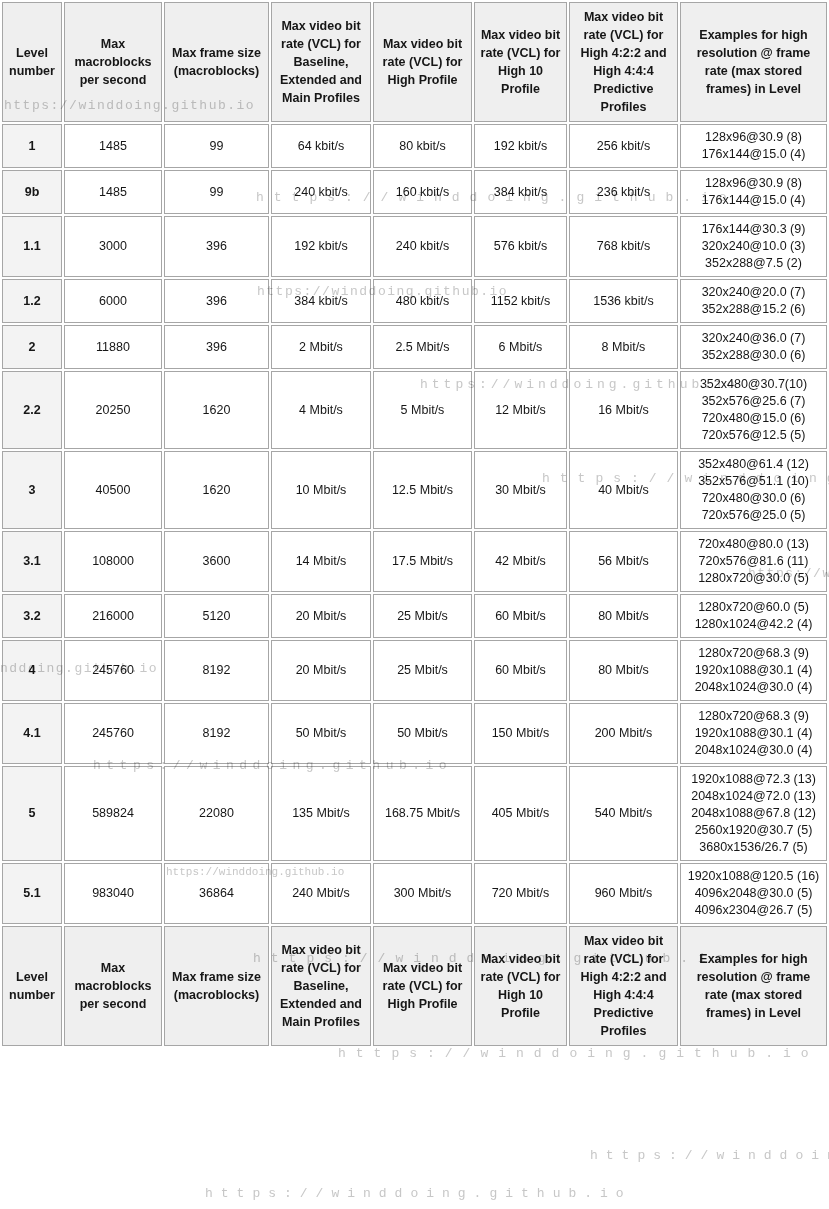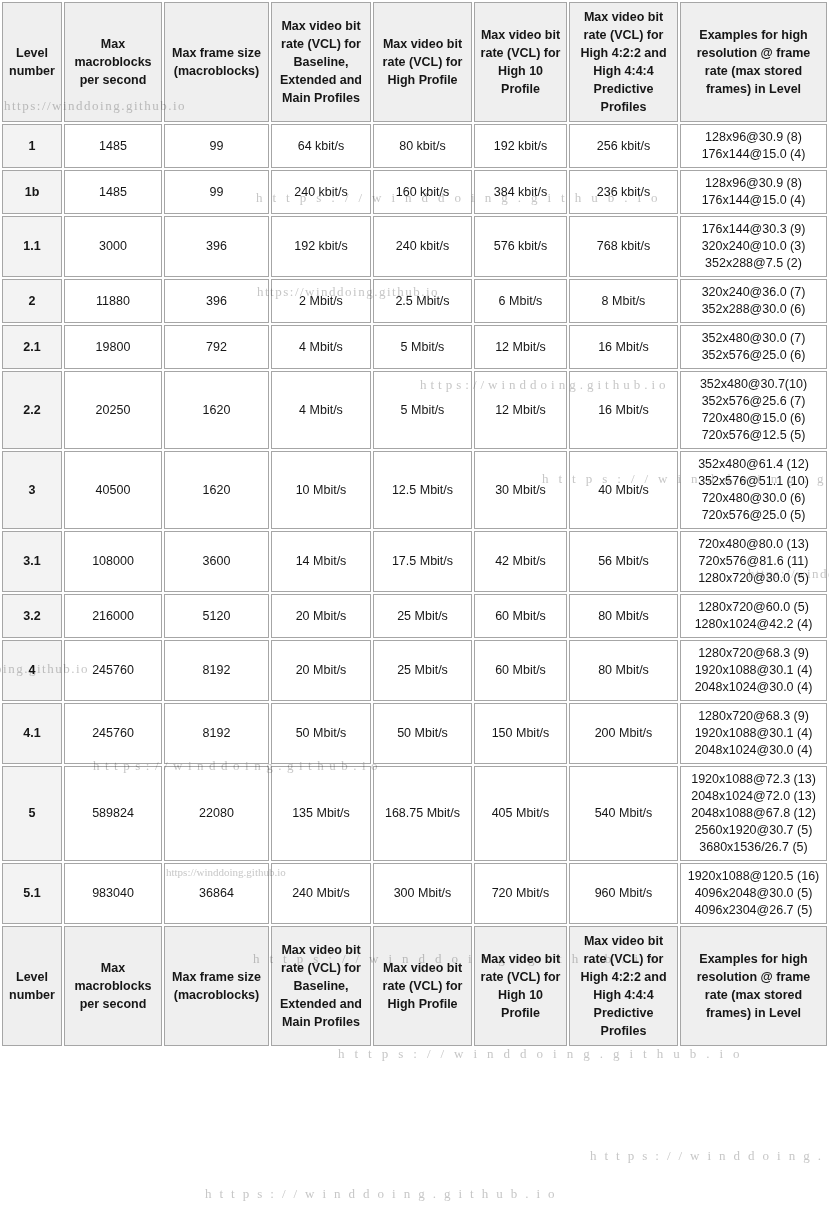--- a/index.html
+++ b/index.html
@@ -42,21 +42,21 @@
   col.c0 { width: 60px; }
   col.c1 { width: 98px; }
   col.c2 { width: 105px; }
   col.c3 { width: 100px; }
   col.c4 { width: 99px; }
   col.c5 { width: 93px; }
   col.c6 { width: 109px; }
   col.c7 { width: 147px; }
   .wm {
     position: absolute;
-    font-family: Liberation Serif, serif;
+    font-family: Liberation Mono, monospace;
     font-size: 13px;
     white-space: nowrap;
     pointer-events: none;
     mix-blend-mode: multiply;
     z-index: 3;
   }
 </style>
 </head>
 <body>
 
@@ -107,21 +107,21 @@
         <td>64 kbit/s</td>
         <td>80 kbit/s</td>
         <td>192 kbit/s</td>
         <td>256 kbit/s</td>
         <td>
           <div>128x96@30.9 (8)</div>
           <div>176x144@15.0 (4)</div>
         </td>
       </tr>
       <tr>
-        <th class="level-cell">1b</th>
+        <th class="level-cell">9b</th>
         <td>1485</td>
         <td>99</td>
         <td>240 kbit/s</td>
         <td>160 kbit/s</td>
         <td>384 kbit/s</td>
         <td>236 kbit/s</td>
         <td>
           <div>128x96@30.9 (8)</div>
           <div>176x144@15.0 (4)</div>
         </td>
@@ -134,43 +134,43 @@
         <td>240 kbit/s</td>
         <td>576 kbit/s</td>
         <td>768 kbit/s</td>
         <td>
           <div>176x144@30.3 (9)</div>
           <div>320x240@10.0 (3)</div>
           <div>352x288@7.5 (2)</div>
         </td>
       </tr>
       <tr>
+        <th class="level-cell">1.2</th>
+        <td>6000</td>
+        <td>396</td>
+        <td>384 kbit/s</td>
+        <td>480 kbit/s</td>
+        <td>1152 kbit/s</td>
+        <td>1536 kbit/s</td>
+        <td>
+          <div>320x240@20.0 (7)</div>
+          <div>352x288@15.2 (6)</div>
+        </td>
+      </tr>
+      <tr>
         <th class="level-cell">2</th>
         <td>11880</td>
         <td>396</td>
         <td>2 Mbit/s</td>
         <td>2.5 Mbit/s</td>
         <td>6 Mbit/s</td>
         <td>8 Mbit/s</td>
         <td>
           <div>320x240@36.0 (7)</div>
           <div>352x288@30.0 (6)</div>
-        </td>
-      </tr>
-      <tr>
-        <th class="level-cell">2.1</th>
-        <td>19800</td>
-        <td>792</td>
-        <td>4 Mbit/s</td>
-        <td>5 Mbit/s</td>
-        <td>12 Mbit/s</td>
-        <td>16 Mbit/s</td>
-        <td>
-          <div>352x480@30.0 (7)</div>
-          <div>352x576@25.0 (6)</div>
         </td>
       </tr>
       <tr>
         <th class="level-cell">2.2</th>
         <td>20250</td>
         <td>1620</td>
         <td>4 Mbit/s</td>
         <td>5 Mbit/s</td>
         <td>12 Mbit/s</td>
         <td>16 Mbit/s</td>

